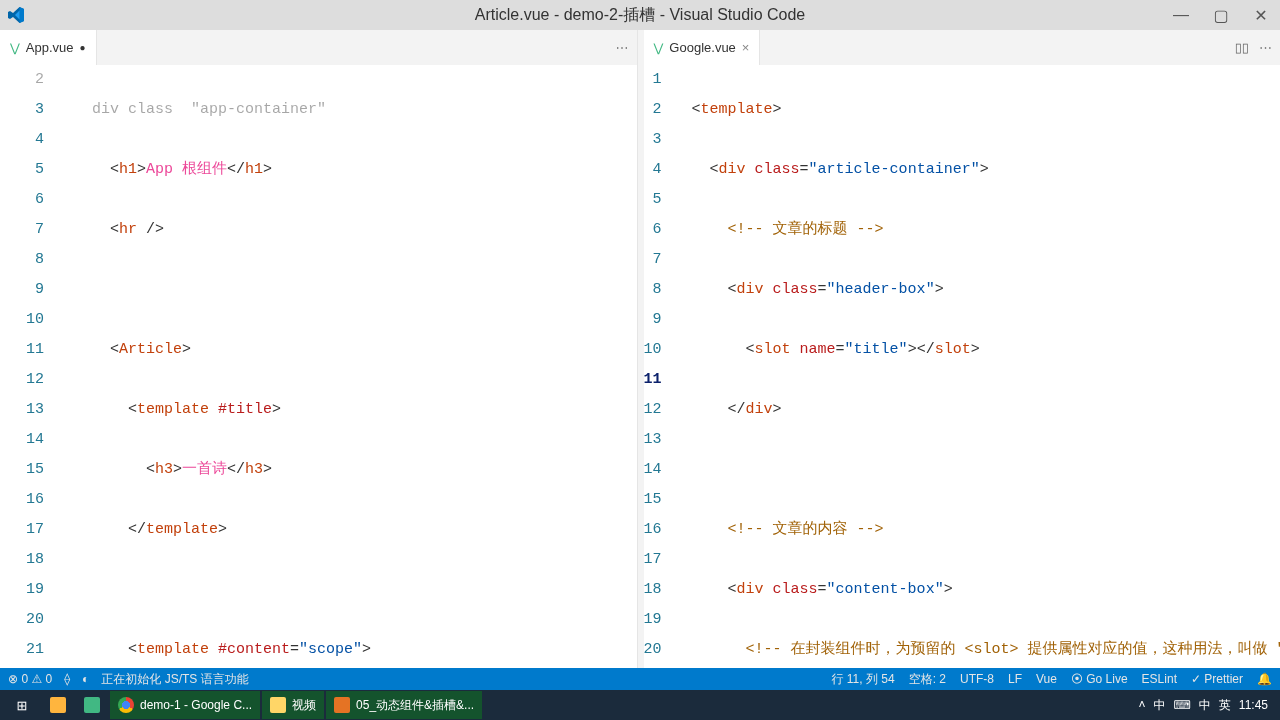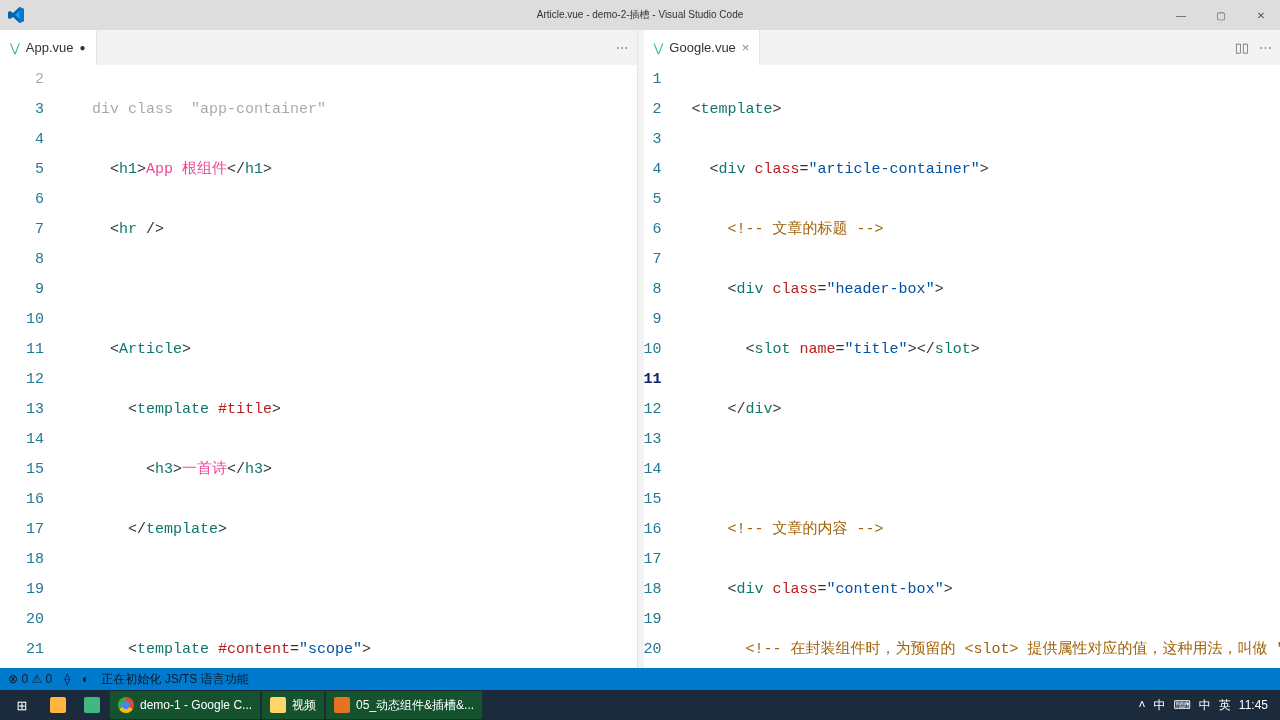--- a/index.html
+++ b/index.html
@@ -1,44 +1,44 @@
 <!DOCTYPE html>
 <html><head>
 <meta charset="utf-8">
 <style>
 *{margin:0;padding:0;box-sizing:border-box;-webkit-font-smoothing:antialiased}
 html,body{width:1280px;height:720px;overflow:hidden;font-family:"Segoe UI",sans-serif;background:#fff}
 .window{display:flex;flex-direction:column;height:100%}
-.titlebar{height:30px;background:#dddddd;display:flex;align-items:center;padding:0 8px;font-size:10px;color:#333}
+.titlebar{height:30px;background:#dddddd;display:flex;align-items:center;padding:0 8px;font-size:16px;color:#333}
 .titlebar .vs-logo{width:16px;height:16px;margin-right:8px;display:flex;align-items:center;justify-content:center}
 .titlebar .title-text{position:absolute;left:50%;transform:translateX(-50%);color:#333}
 .titlebar .win-controls{margin-left:auto;display:flex;gap:18px}
 .titlebar .win-controls span{width:22px;text-align:center;cursor:pointer;color:#555}
 .body{flex:1;display:flex;min-height:0}
 .pane{flex:1;display:flex;flex-direction:column;min-width:0;position:relative}
 .pane.left{border-right:1px solid #e5e5e5}
 .tabs{height:35px;background:#f3f3f3;display:flex;align-items:stretch;font-size:13px;color:#333}
 .tab{display:flex;align-items:center;padding:0 10px;background:#ececec;border-right:1px solid #e5e5e5;gap:6px}
 .tab.active{background:#ffffff}
 .tab .dot{color:#333;font-size:10px}
 .tab .xclose{color:#888}
 .tab .vue-ic{color:#41b883;font-size:12px}
 .tab-actions{margin-left:auto;display:flex;align-items:center;gap:10px;padding-right:8px;color:#666}
 .editor{flex:1;display:flex;font-family:Consolas,"Courier New",monospace;font-size:15px;line-height:30px;overflow:hidden;position:relative}
 .gutter{width:62px;text-align:right;padding-right:18px;color:#237893;user-select:none}
 .gutter .ln{height:30px}
 .code{flex:1;white-space:pre;color:#333;position:relative}
 .code .cl{height:30px;display:block;padding-left:12px}
-.p-tag{color:#0f766e}
+.p-tag{color:#c2410c}
 .p-attr{color:#b91c1c}
 .p-str{color:#0451a5}
 .p-txt{color:#ec4899}
 .p-cmt{color:#a16207}
 .p-pun{color:#333}
-.statusbar{height:22px;background:#007acc;color:#0f172a;display:flex;align-items:center;font-size:12px;padding:11px 8px;gap:14px}
+.statusbar{height:22px;background:#007acc;color:#e5e5e5;display:flex;align-items:center;font-size:12px;padding:11px 8px;gap:14px}
 .statusbar .sb-left{display:flex;gap:12px;align-items:center}
 .statusbar .sb-right{margin-left:auto;display:flex;gap:14px;align-items:center}
 .taskbar{height:30px;background:#1b2b3c;display:flex;align-items:center;padding:0 4px;gap:2px}
 .taskbar .tb-item{height:28px;display:flex;align-items:center;padding:0 8px;color:#fff;font-size:12px;gap:6px}
 .taskbar .tb-item.active{background:#14532d}
 .taskbar .tb-right{margin-left:auto;display:flex;align-items:center;gap:8px;color:#fff;font-size:12px;padding-right:8px}
 .taskbar .tb-ic{width:20px;height:20px;display:flex;align-items:center;justify-content:center;font-size:13px}
 .mini-ic{width:16px;height:16px;background:#e57324;border-radius:2px}
 .mini-ic.grn{background:#41b883}
 .mini-ic.blu{background:#0078d4}
@@ -196,20 +196,31 @@
     </div>
   </div>
 
   <div class="statusbar">
     <div class="sb-left">
       <span>⊗ 0 ⚠ 0</span>
       <span>⟠</span>
       <span>◐</span>
       <span>正在初始化 JS/TS 语言功能</span>
     </div>
+    <div class="sb-right">
+      <span>行 11, 列 54</span>
+      <span>空格: 2</span>
+      <span>UTF-8</span>
+      <span>LF</span>
+      <span>Vue</span>
+      <span>⦿ Go Live</span>
+      <span>ESLint</span>
+      <span>✓ Prettier</span>
+      <span>🔔</span>
+    </div>
   </div>
 
   <div class="taskbar">
     <div class="tb-item">
         <span class="tb-ic">⊞</span>
       </div>
     <div class="tb-item">
         <span class="mini-ic yel"></span>
       </div>
     <div class="tb-item">

